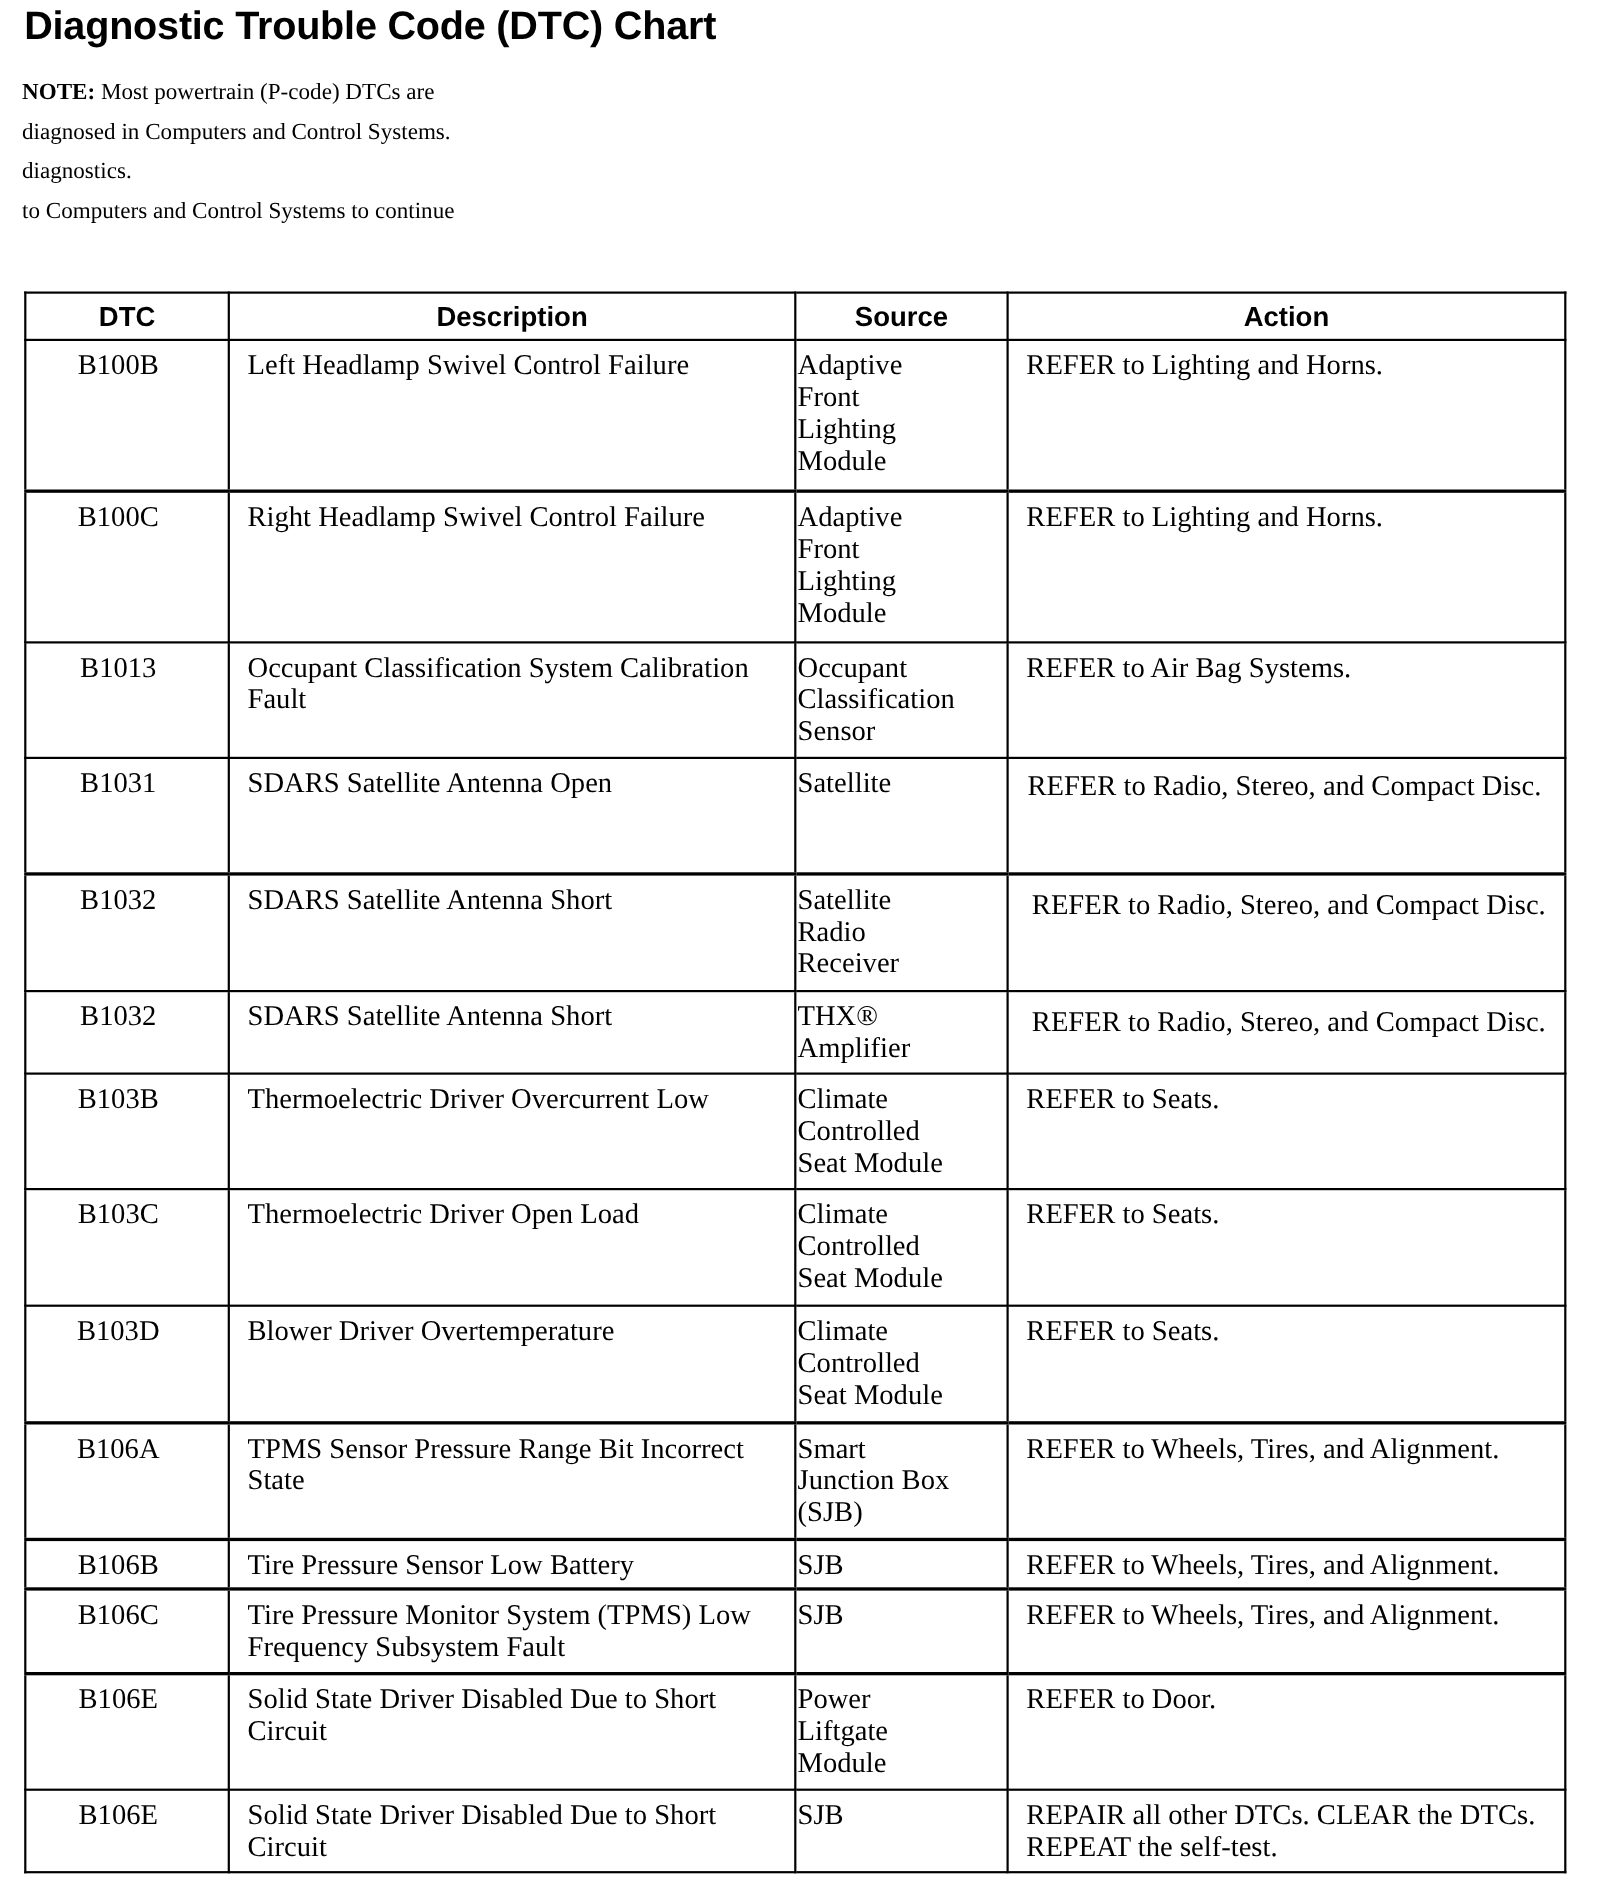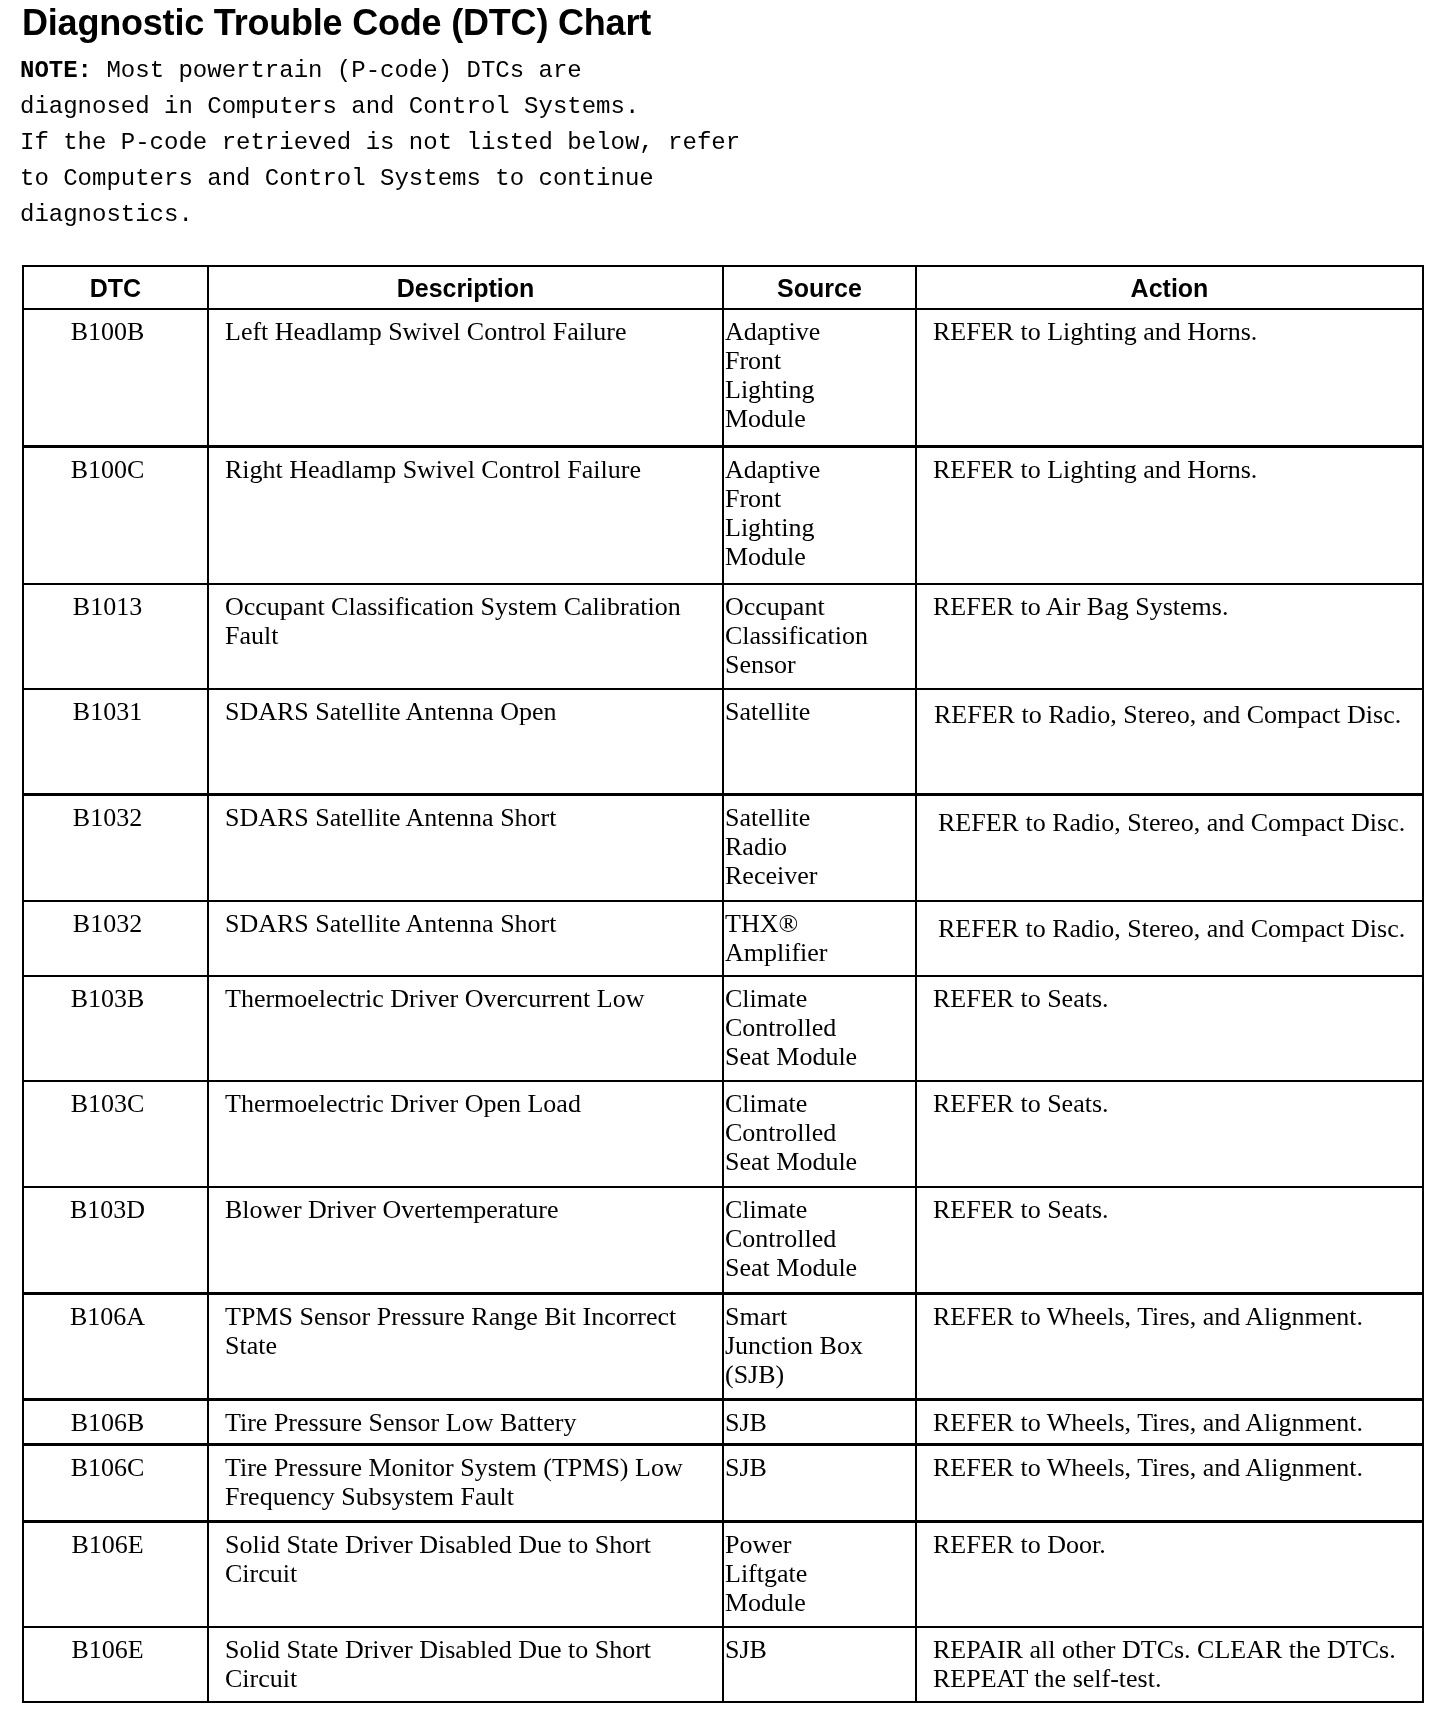--- a/index.html
+++ b/index.html
@@ -3,22 +3,22 @@
 <meta charset="utf-8">
 <style>
   html, body { margin: 0; padding: 0; background: #ffffff; }
   body { width: 1456px; height: 1724px; position: relative; overflow: hidden; color: #000; }
   .title {
     position: absolute; left: 22px; top: 0px;
     font-family: "Liberation Sans", sans-serif; font-weight: bold;
     font-size: 36px; line-height: 46px; letter-spacing: -0.2px; white-space: nowrap;
   }
   .note {
-    position: absolute; left: 20px; top: 53px; width: 640px;
-    font-family: Liberation Mono, monospace; font-size: 24px; line-height: 36px;
+    position: absolute; left: 20px; top: 65px; width: 640px;
+    font-family: Liberation Serif, serif; font-size: 21px; line-height: 36px;
   }
   .note .line { display: block; white-space: nowrap; }
   .note .label { font-weight: bold; }
   table.dtc {
     position: absolute; left: 22px; top: 265px;
     border-collapse: collapse; table-layout: fixed;
     font-family: "Liberation Serif", serif; font-size: 26px;
   }
   table.dtc td, table.dtc th {
     border: 2px solid #000; vertical-align: top; padding: 0;
@@ -55,23 +55,22 @@
   tr.h4 td.act-cell .cell { padding-left: 17px; padding-top: 10px; }
 </style>
 </head>
 <body>
 
 <div class="title">Diagnostic Trouble Code (DTC) Chart</div>
 
 <div class="note">
   <span class="line"><span class="label">NOTE:</span> <span>Most powertrain (P-code) DTCs are</span></span>
   <span class="line">diagnosed in Computers and Control Systems.</span>
-  <span class="line">If the P-code retrieved is not listed below, refer</span>
+  <span class="line">diagnostics.</span>
   <span class="line">to Computers and Control Systems to continue</span>
-  <span class="line">diagnostics.</span>
 </div>
 
 <table class="dtc">
   <colgroup>
     <col class="c-dtc">
       <col class="c-desc">
       <col class="c-src">
       <col class="c-act">
   </colgroup>
   <thead>

